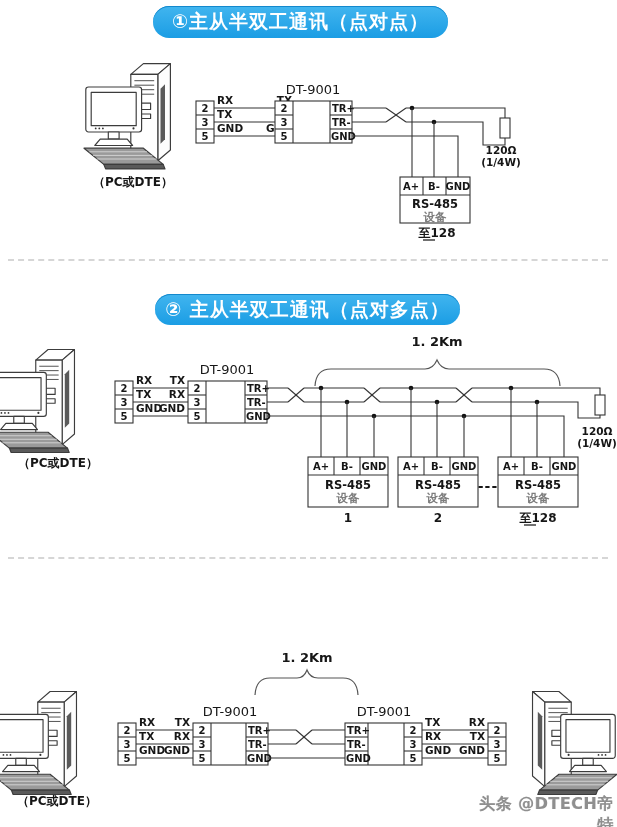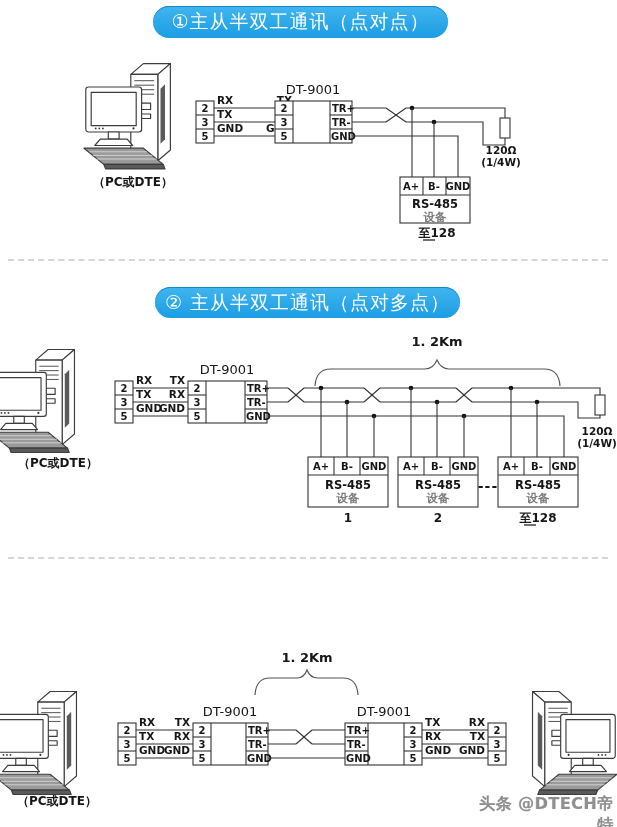--- a/index.html
+++ b/index.html
@@ -1,20 +1,20 @@
 <!DOCTYPE html>
 <html><head>
 <meta charset="utf-8">
 <style>
   html,body { margin:0; padding:0; background:#fff; }
   .page { position:relative; width:617px; height:827px; background:#ffffff;
           font-family:"DejaVu Sans","Liberation Sans",sans-serif; overflow:hidden; }
   .pill { position:absolute; background:linear-gradient(180deg,#41b5ef 0%,#1b9de4 100%);
           color:#ffffff; border-radius:17px; display:flex; align-items:center; justify-content:center;
-          font-weight:normal; letter-spacing:1px; box-shadow:0 1px 0 #1388cc inset; }
+          font-weight:bold; letter-spacing:1px; box-shadow:0 1px 0 #1388cc inset; }
   .sep { position:absolute; left:8px; width:600px; border-top:2px dashed #d6d6d6; }
   .watermark { position:absolute; left:468px; top:794px; width:146px; text-align:right;
                font-size:16px; font-weight:bold; color:#8f8f8f; letter-spacing:0.5px;
                text-shadow:1px 1px 0 #ffffff, -0.5px -0.5px 0 #c9c9c9; }
   svg { position:absolute; left:0; }
   svg text { font-family:"DejaVu Sans","Liberation Sans",sans-serif; fill:#161616; }
   .t-lbl  { font-size:10.5px; font-weight:bold; }
   .t-pin  { font-size:10px;   font-weight:bold; }
   .t-cell { font-size:10px;   font-weight:bold; }
   .t-mdl  { font-size:13px; }
@@ -29,21 +29,21 @@
   .box  { stroke:#333; stroke-width:1.1; fill:#ffffff; }
   .dot  { fill:#111; stroke:none; }
   .ul   { stroke:#111; stroke-width:1.2; }
 </style>
 </head>
 <body>
 
 <div class="page">
 
   <div class="pill" style="left:153px;top:6px;width:295px;height:32px;font-size:19px;">①主从半双工通讯（点对点）</div>
-  <div class="pill" style="left:155px;top:287px;width:305px;height:31px;font-size:19px;">② 主从半双工通讯（点对多点）</div>
+  <div class="pill" style="left:155px;top:294px;width:305px;height:31px;font-size:19px;">② 主从半双工通讯（点对多点）</div>
 
   <div class="sep" style="top:259px;"></div>
   <div class="sep" style="top:557px;"></div>
 
   <svg id="d1" width="617" height="212" viewBox="0 0 617 212" style="top:50px;">
     <defs>
       <g id="pc-glyph" stroke="#3c3c3c" stroke-width="1.3" fill="#ffffff" stroke-linejoin="round">
         <polygon points="52,16 66,4 96,4 82,16"></polygon>
         <polygon points="82,16 96,4 96,100 82,112" fill="#fdfdfd"></polygon>
         <rect x="52" y="16" width="30" height="96"></rect>

